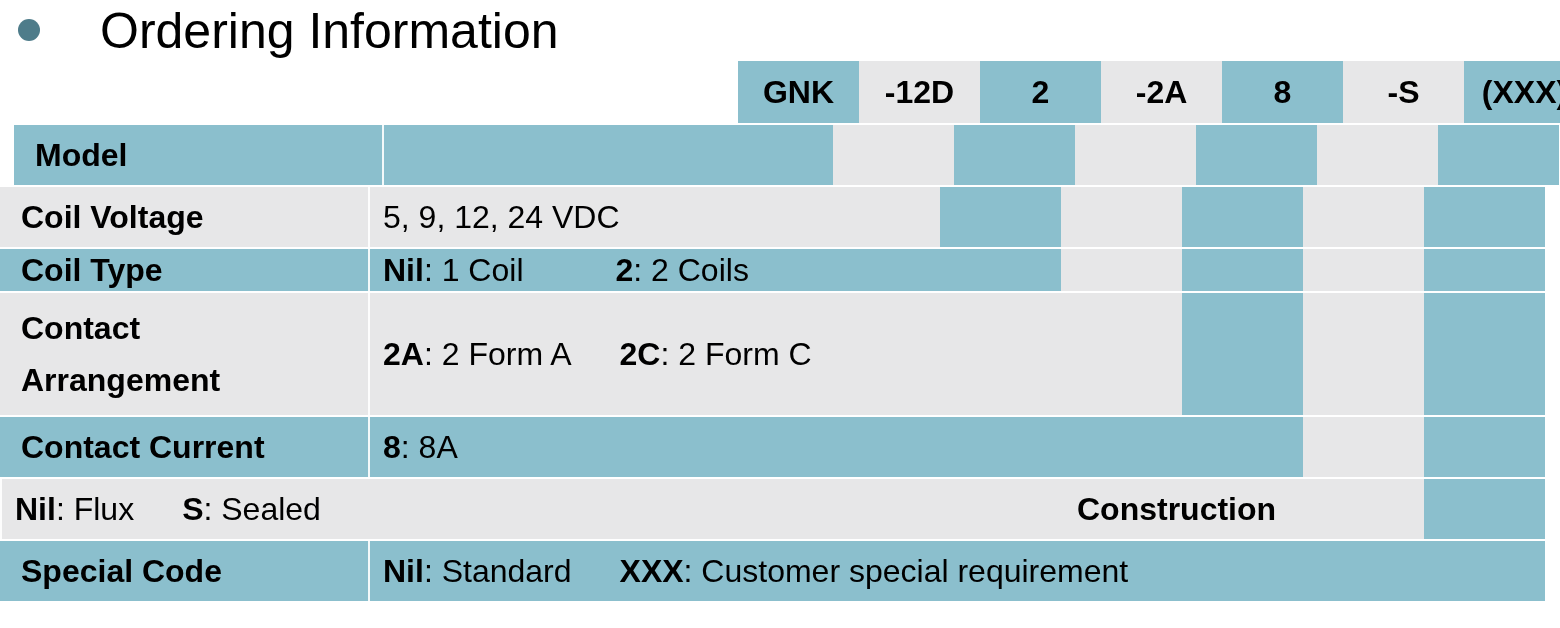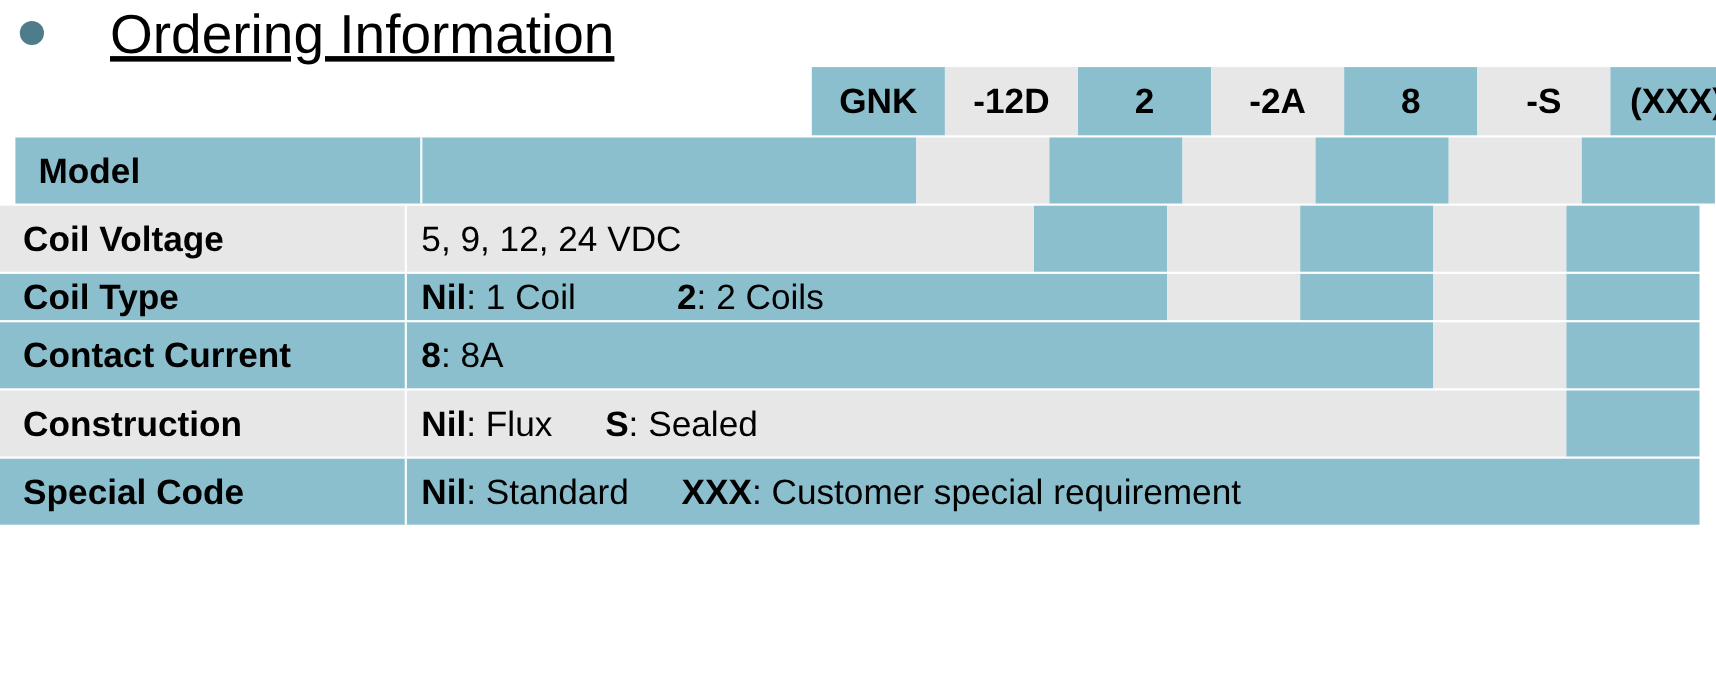--- a/index.html
+++ b/index.html
@@ -18,21 +18,20 @@
     height: 628px;
     background: #ffffff;
   }
   
   .title-row {
     display: flex;
     align-items: center;
     height: 61px;
     padding-left: 18px;
     box-sizing: border-box;
-    text-decoration: underline;
   }
   .bullet {
     width: 22px;
     height: 22px;
     border-radius: 50%;
     background: var(--bullet, #4e7c8a);
     flex: 0 0 auto;
     margin-top: -2px;
   }
   .title-text {
@@ -155,37 +154,49 @@
         </div>
         <div class="cell teal desc-cell" style="flex: 0 0 693px; gap: 44px;">
           <span class="opt"><b>Nil</b><span>: 1 Coil</span></span>
           <span class="opt"><b>2</b><span>: 2 Coils</span></span>
         </div>
         <div class="cell code-col gray"></div>
         <div class="cell code-col teal"></div>
         <div class="cell code-col gray"></div>
         <div class="cell code-col teal"></div>
       </div>
+      <div class="orow sep" style="height: 124px;">
+        <div class="cell gray label-cell">
+          <span class="lines"><span>Contact</span><br><span>Arrangement</span></span>
+        </div>
+        <div class="cell gray desc-cell" style="flex: 0 0 814px;">
+          <span class="opt"><b>2A</b><span>: 2 Form A</span></span>
+          <span class="opt"><b>2C</b><span>: 2 Form C</span></span>
+        </div>
+        <div class="cell code-col teal"></div>
+        <div class="cell code-col gray"></div>
+        <div class="cell code-col teal"></div>
+      </div>
       <div class="orow sep" style="height: 62px;">
         <div class="cell teal label-cell">
           <span class="lines"><span>Contact Current</span></span>
         </div>
         <div class="cell teal desc-cell" style="flex: 0 0 935px;">
           <span class="opt"><b>8</b><span>: 8A</span></span>
         </div>
         <div class="cell code-col gray"></div>
         <div class="cell code-col teal"></div>
       </div>
       <div class="orow sep" style="height: 62px;">
-        <div class="cell gray label-cell">
-          <span class="lines"><span>Construction</span></span>
-        </div>
         <div class="cell gray desc-cell" style="flex: 0 0 1056px;">
           <span class="opt"><b>Nil</b><span>: Flux</span></span>
           <span class="opt"><b>S</b><span>: Sealed</span></span>
+        </div>
+        <div class="cell gray label-cell">
+          <span class="lines"><span>Construction</span></span>
         </div>
         <div class="cell code-col teal"></div>
       </div>
       <div class="orow sep" style="height: 62px;">
         <div class="cell teal label-cell">
           <span class="lines"><span>Special Code</span></span>
         </div>
         <div class="cell teal desc-cell" style="flex: 0 0 1177px;">
           <span class="opt"><b>Nil</b><span>: Standard</span></span>
           <span class="opt"><b>XXX</b><span>: Customer special requirement</span></span>

